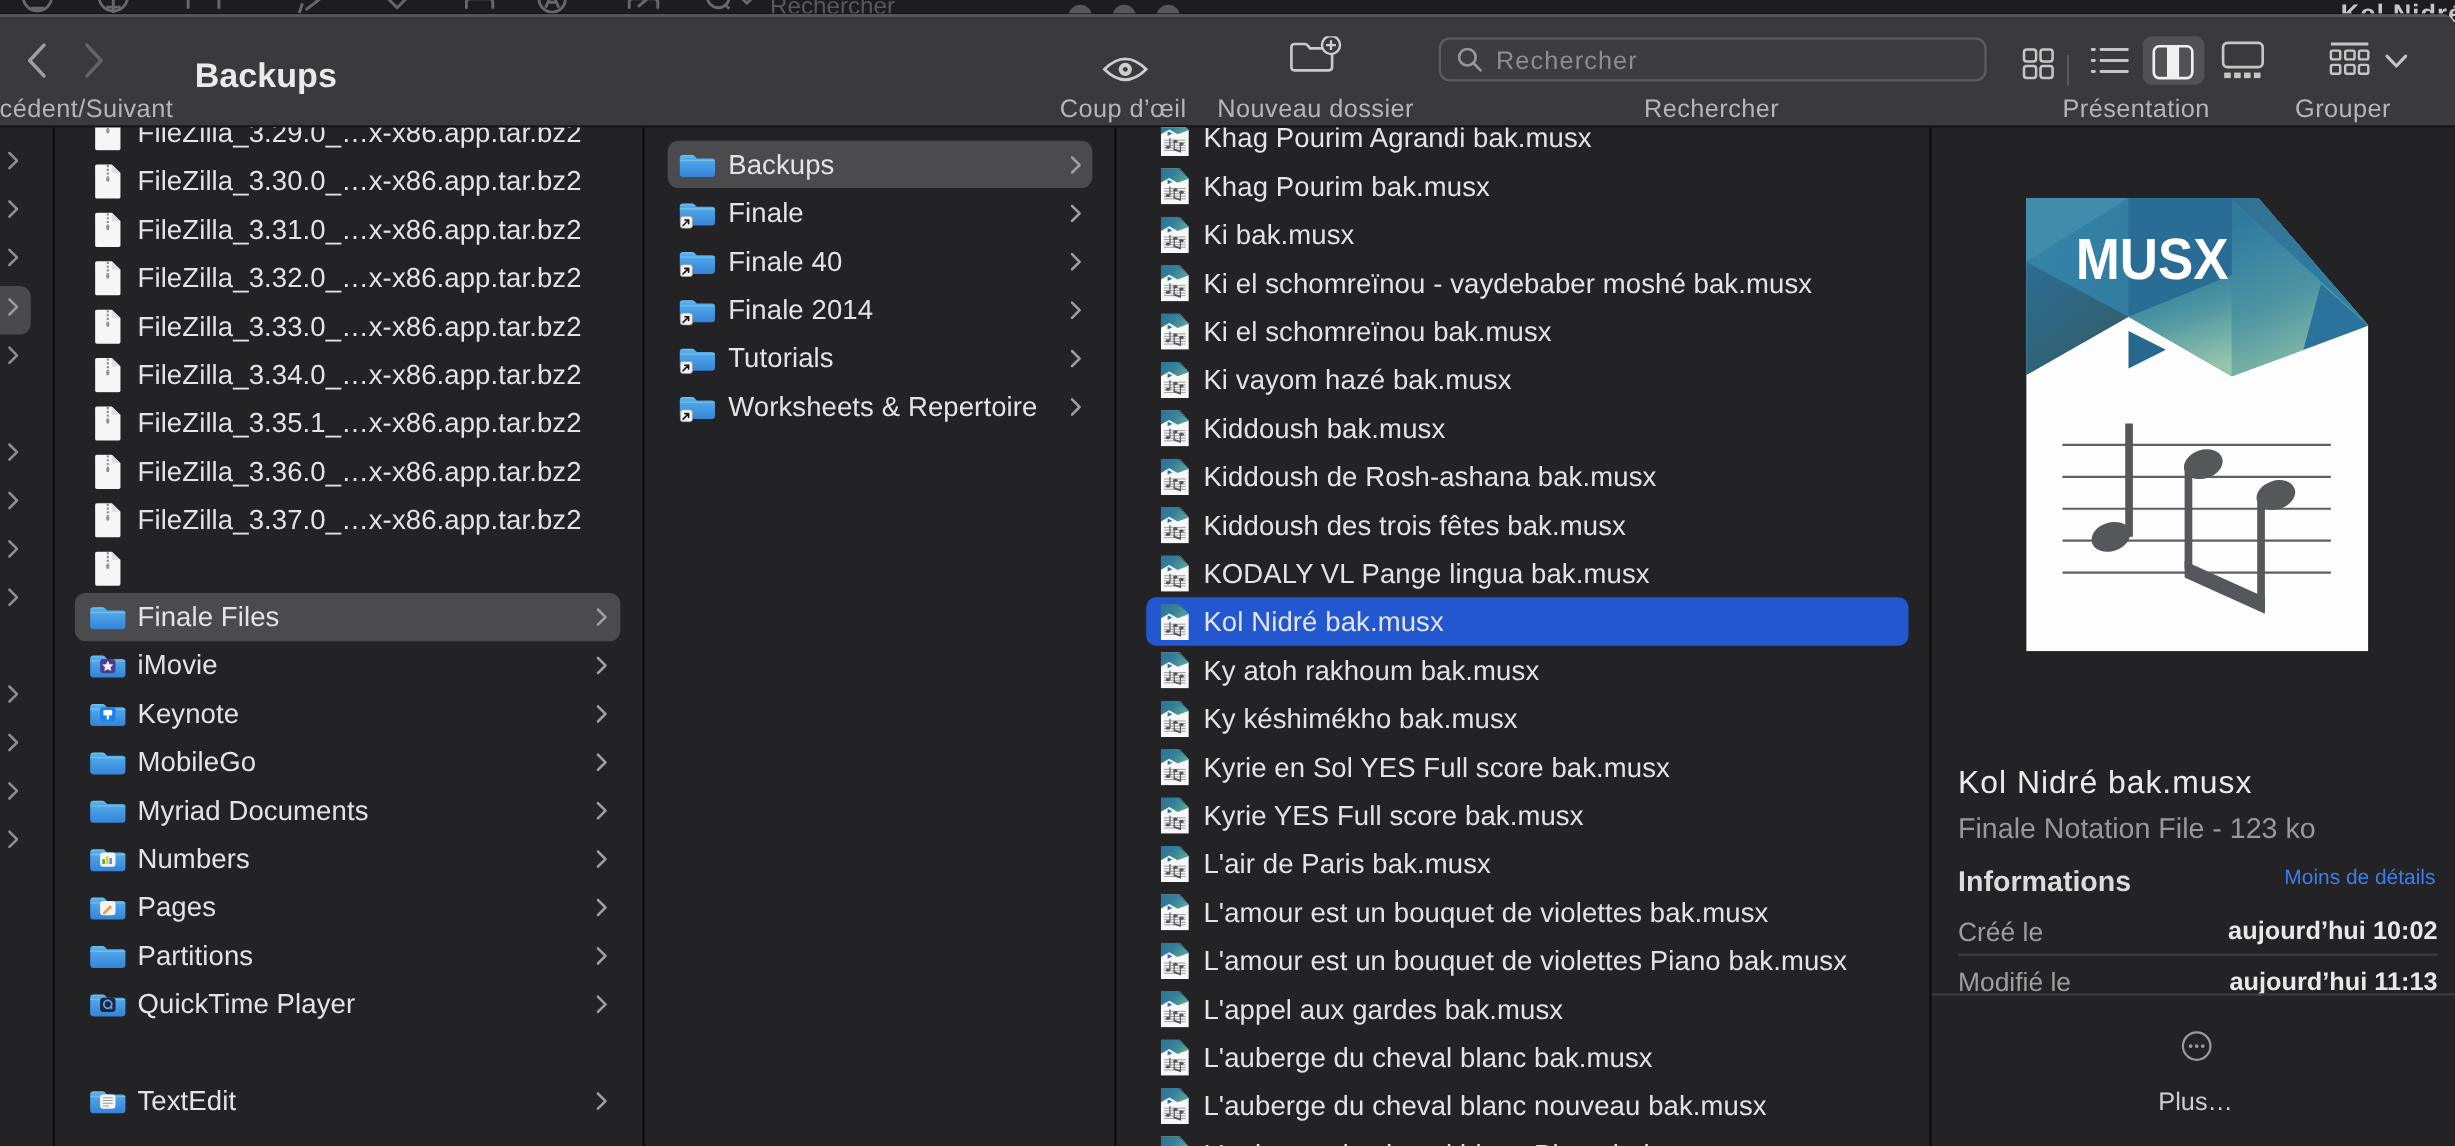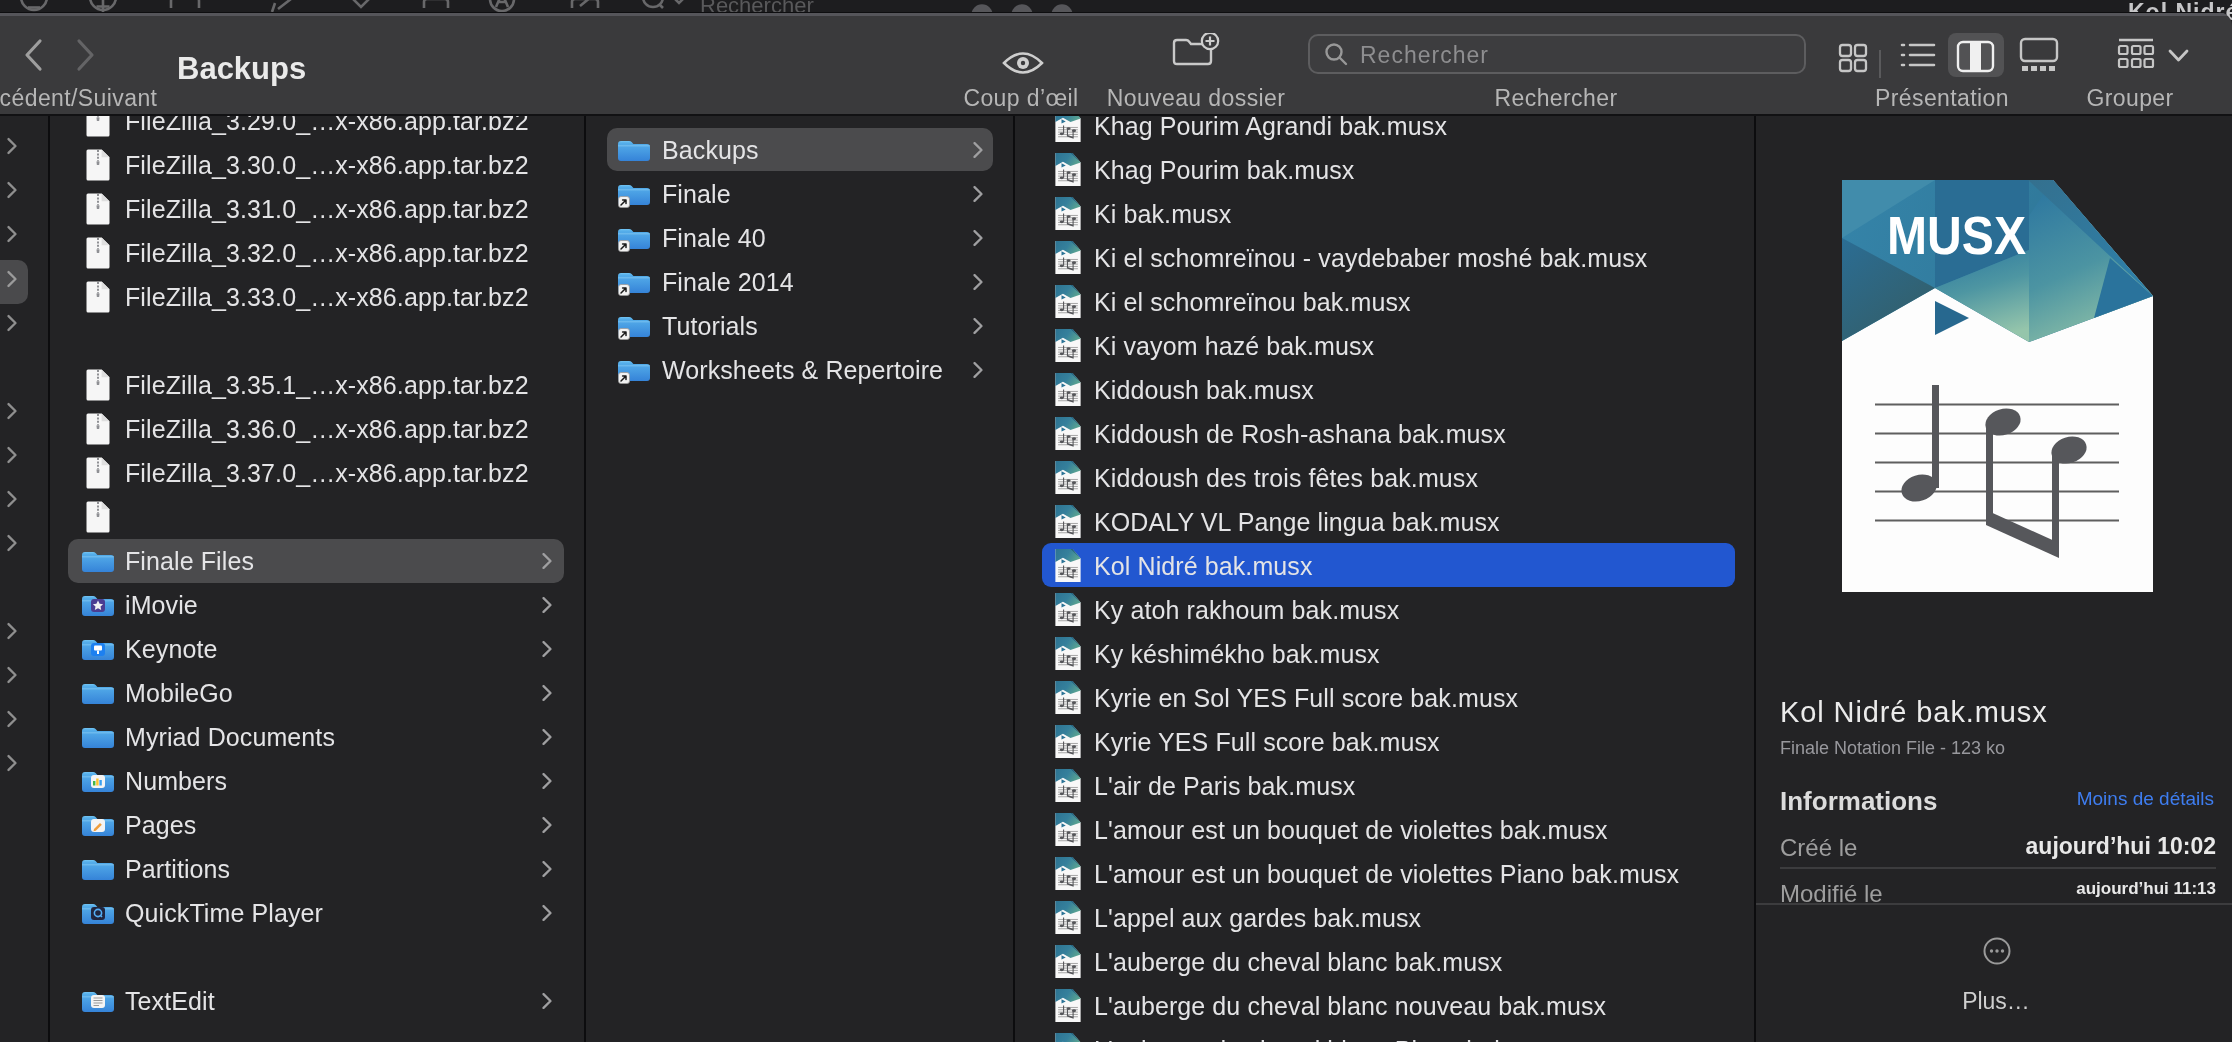--- a/index.html
+++ b/index.html
@@ -230,20 +230,26 @@
         <use href="#zipdoc"></use>
       </svg>
       <div style="position:absolute;left:125px">FileZilla_3.32.0_…x-x86.app.tar.bz2</div>
     </div>
 <div class="row" style="left:0;top:159px;width:584px">
       <svg width="26" height="32" style="position:absolute;left:85px;top:6px">
         <use href="#zipdoc"></use>
       </svg>
       <div style="position:absolute;left:125px">FileZilla_3.33.0_…x-x86.app.tar.bz2</div>
     </div>
+<div class="row" style="left:0;top:203px;width:584px">
+      <svg width="26" height="32" style="position:absolute;left:85px;top:6px">
+        <use href="#zipdoc"></use>
+      </svg>
+      <div style="position:absolute;left:125px">FileZilla_3.34.0_…x-x86.app.tar.bz2</div>
+    </div>
 <div class="row" style="left:0;top:247px;width:584px">
       <svg width="26" height="32" style="position:absolute;left:85px;top:6px">
         <use href="#zipdoc"></use>
       </svg>
       <div style="position:absolute;left:125px">FileZilla_3.35.1_…x-x86.app.tar.bz2</div>
     </div>
 <div class="row" style="left:0;top:291px;width:584px">
       <svg width="26" height="32" style="position:absolute;left:85px;top:6px">
         <use href="#zipdoc"></use>
       </svg>
@@ -626,28 +632,28 @@
 <ellipse cx="77" cy="308" rx="18" ry="13" transform="rotate(-18 77 308)"></ellipse>
 <rect x="90" y="205" width="7" height="103"></rect>
 <ellipse cx="161" cy="242" rx="18" ry="13" transform="rotate(-18 161 242)"></ellipse>
 <rect x="144" y="242" width="7" height="95"></rect>
 <ellipse cx="227" cy="270" rx="18" ry="13" transform="rotate(-18 227 270)"></ellipse>
 <rect x="210" y="270" width="7" height="105"></rect>
 <path d="M144 330 L217 363 L217 378 L144 345 Z"></path>
 </g>
 </svg>
 <div style="position:absolute;left:24px;top:580px;font-size:29px;letter-spacing:0.9px;color:#ebebeb;font-weight:500">Kol Nidré bak.musx</div>
-<div style="position:absolute;left:24px;top:622px;font-size:18px;color:#98989d">Finale Notation File - 123 ko</div>
+<div style="position:absolute;left:24px;top:622px;font-size:26px;color:#98989d">Finale Notation File - 123 ko</div>
 <div style="position:absolute;left:24px;top:670px;font-size:26px;font-weight:bold;color:#dcdcdc">Informations</div>
 <div style="position:absolute;right:18px;top:672px;font-size:19px;color:#3e7df0">Moins de détails</div>
 <div style="position:absolute;left:24px;top:718px;font-size:24px;color:#9e9e9e">Créé le</div>
 <div style="position:absolute;right:16px;top:717px;font-size:23px;font-weight:bold;color:#e8e8e8">aujourd’hui 10:02</div>
 <div style="position:absolute;left:24px;top:751px;width:436px;height:2px;background:#3c3c3e"></div>
 <div style="position:absolute;left:24px;top:764px;font-size:24px;color:#9e9e9e">Modifié le</div>
-<div style="position:absolute;right:16px;top:763px;font-size:17px;font-weight:bold;color:#e8e8e8">aujourd’hui 11:13</div>
+<div style="position:absolute;right:16px;top:763px;font-size:23px;font-weight:bold;color:#e8e8e8">aujourd’hui 11:13</div>
 <div style="position:absolute;left:0;top:787px;width:476px;height:2px;background:#3c3c3e"></div>
 <svg width="30" height="30" style="position:absolute;left:226px;top:820px">
 <circle cx="15" cy="15" r="12.5" fill="none" stroke="#9a9a9a" stroke-width="2"></circle>
 <circle cx="9.5" cy="15" r="1.7" fill="#9a9a9a"></circle>
       <circle cx="15" cy="15" r="1.7" fill="#9a9a9a"></circle>
       <circle cx="20.5" cy="15" r="1.7" fill="#9a9a9a"></circle>
 </svg>
 <div style="position:absolute;left:240px;top:872px;transform:translateX(-50%);font-size:23px;color:#cfcfcf">Plus…</div>
 </div>
 

